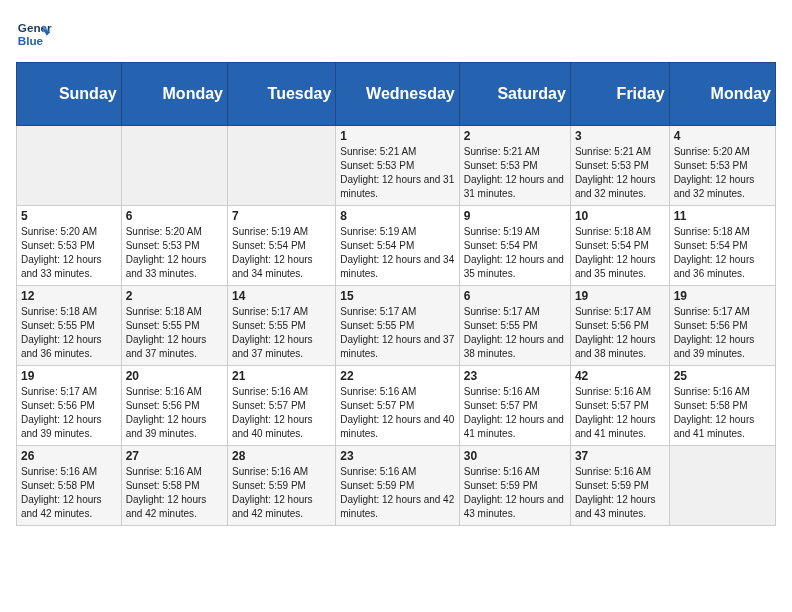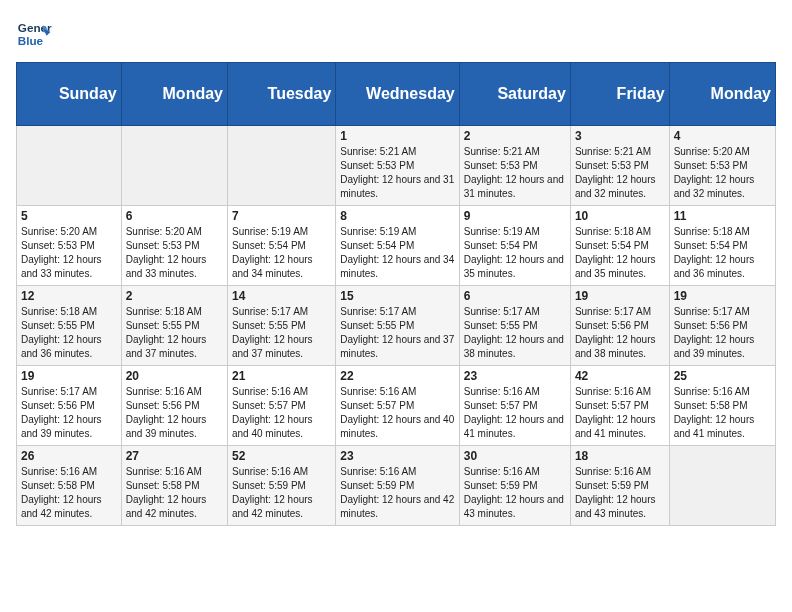--- a/index.html
+++ b/index.html
@@ -332,21 +332,21 @@
         </td>
         <td>
           <span class="day-number">27</span>
         <div class="day-info">
           <span>Sunrise: 5:16 AM</span><br>
           <span>Sunset: 5:58 PM</span><br>
           <span>Daylight: 12 hours and 42 minutes.</span>
         </div>
         </td>
         <td>
-          <span class="day-number">52</span>
+          <span class="day-number">28</span>
         <div class="day-info">
           <span>Sunrise: 5:16 AM</span><br>
           <span>Sunset: 5:59 PM</span><br>
           <span>Daylight: 12 hours and 42 minutes.</span>
         </div>
         </td>
         <td>
           <span class="day-number">23</span>
         <div class="day-info">
           <span>Sunrise: 5:16 AM</span><br>
@@ -356,21 +356,21 @@
         </td>
         <td>
           <span class="day-number">30</span>
         <div class="day-info">
           <span>Sunrise: 5:16 AM</span><br>
           <span>Sunset: 5:59 PM</span><br>
           <span>Daylight: 12 hours and 43 minutes.</span>
         </div>
         </td>
         <td>
-          <span class="day-number">18</span>
+          <span class="day-number">37</span>
         <div class="day-info">
           <span>Sunrise: 5:16 AM</span><br>
           <span>Sunset: 5:59 PM</span><br>
           <span>Daylight: 12 hours and 43 minutes.</span>
         </div>
         </td>
         <td class="empty-cell"></td>
       </tr>
     </tbody>
 </table>

